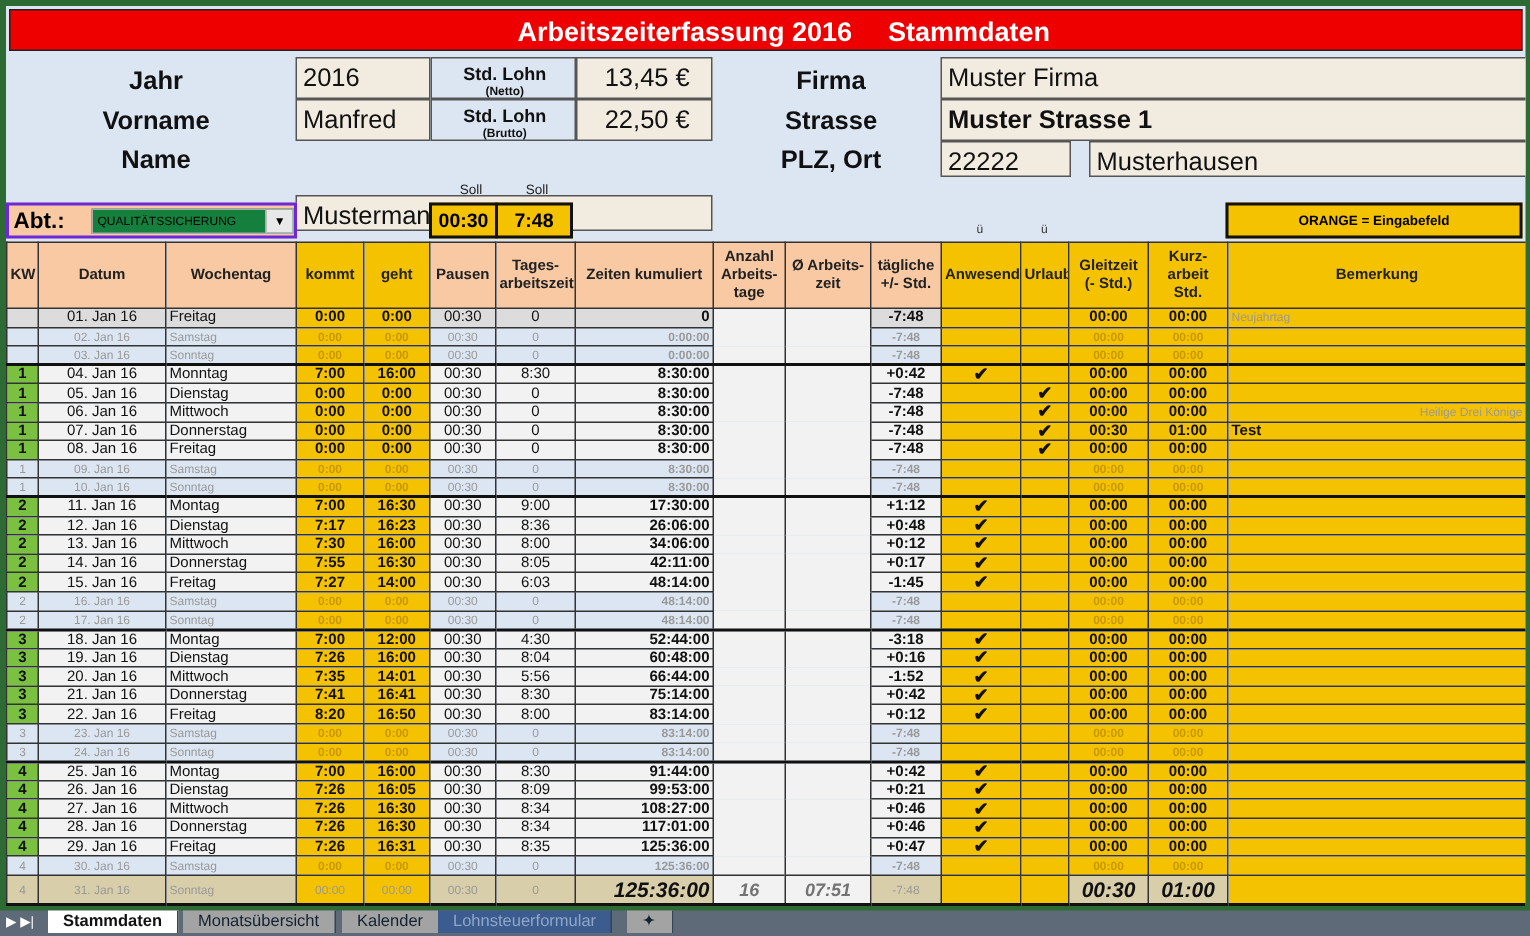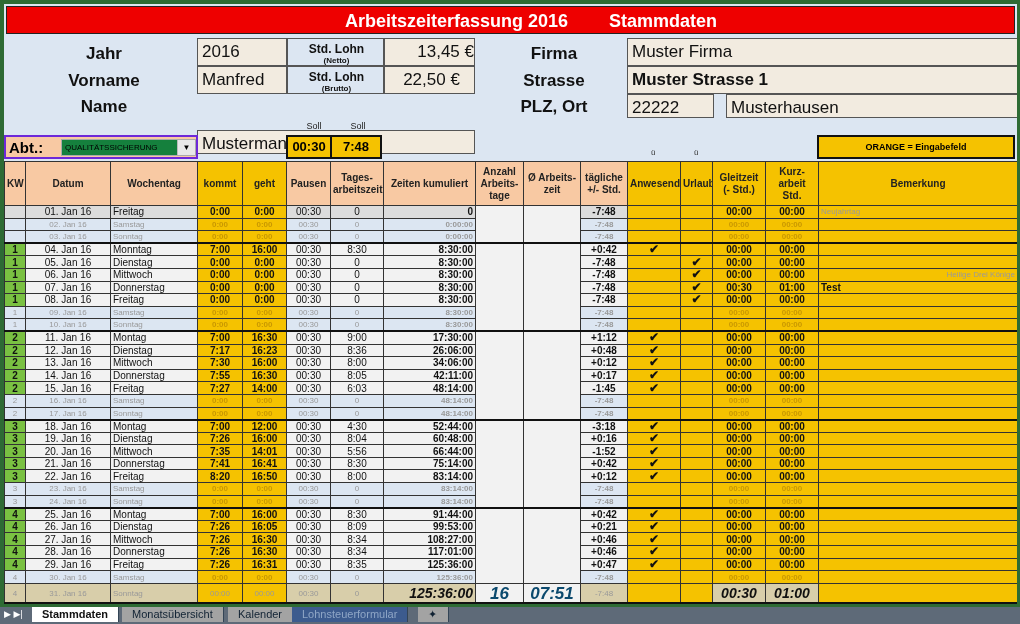--- a/index.html
+++ b/index.html
@@ -1,19 +1,19 @@
 <!DOCTYPE html>
 <html><head>
 <meta charset="utf-8">
 <style>
   html,body{margin:0;padding:0;}
   body{width:1020px;height:624px;overflow:hidden;background:#2e6b34;font-family:"Liberation Sans",sans-serif;position:relative;}
   .sheet{position:absolute;left:4px;top:4px;width:1013px;height:600px;background:#dce6f2;overflow:hidden;}
   .title{position:absolute;left:2px;top:2px;width:1009px;height:28px;background:#ee0000;border:1px solid #222;color:#fff;font-weight:bold;font-size:18px;text-align:center;line-height:28px;box-sizing:border-box;}
-  .title span{display:inline-block;margin-left:41px;}
+  .title span{display:inline-block;margin-left:24px;}
   .lbl{position:absolute;font-weight:bold;font-size:17px;color:#111;text-align:center;}
   .fld{position:absolute;background:#f2ebe0;border:1px solid #555;box-sizing:border-box;font-size:17px;color:#111;padding-left:4px;line-height:25px;}
   .lohn{position:absolute;text-align:center;font-weight:bold;font-size:12px;color:#111;line-height:12px;}
   .lohn small{display:block;font-size:8px;}
   .soll{position:absolute;font-size:9px;color:#222;text-align:center;}
   .sollbox{position:absolute;background:#f5c200;border:2px solid #111;box-sizing:border-box;font-weight:bold;font-size:13px;text-align:center;line-height:19px;}
   .abt{position:absolute;left:0;top:131px;width:194px;height:24px;border:2px solid #6d28d9;box-sizing:border-box;background:#f8c9a3;}
   .abt .al{position:absolute;left:3px;top:2px;font-weight:bold;font-size:15px;}
   .abt .sel{position:absolute;left:55px;top:2px;width:135px;height:17px;background:#15803d;border:1px solid #aaa;box-sizing:border-box;font-size:8px;line-height:15px;padding-left:3px;}
   .abt .dd{position:absolute;right:0;top:0;width:17px;height:15px;background:#e8e8e8;border-left:1px solid #bbb;font-size:8px;text-align:center;line-height:15px;}
@@ -33,21 +33,21 @@
   tr.dim td{color:#999;font-size:8px;background:#dce6f2;}
   tr.dim td.y{background:#f5c200;color:#c99800;}
   tr.dim td.kw{background:#dce6f2;color:#999;font-weight:normal;}
   tr.dim td.blank{background:#f2f2f2;}
   tr.hol td{background:#dcdcdc;}
   tr.hol td.y{background:#f5c200;}
   tr.hol td.blank{background:#f2f2f2;}
   tr.sum td{background:#d8ceaa;}
   tr.sum td.y{background:#f5c200;}
   tr.sum td.big{font-size:14px;font-weight:bold;font-style:italic;color:#111;}
-  tr.sum td.bigw{background:#f2f2f2;font-size:17px;font-weight:bold;font-style:italic;color:#0c4a6e;}
+  tr.sum td.bigw{background:#f2f2f2;font-size:12px;font-weight:bold;font-style:italic;color:#737373;}
   tr.wk td{border-top:2px solid #111;}
   .chk{font-size:12px;font-weight:bold;}
   .tabs{position:absolute;left:0;top:607px;width:1020px;height:17px;background:#5e6a78;}
   .tabs .nav{position:absolute;left:4px;top:2px;font-size:9px;color:#fff;}
   .tab{position:absolute;top:0;height:15px;font-size:11px;line-height:15px;padding:0 10px;background:#a3a3a3;color:#123;border-right:1px solid #345;}
   .tab.active{background:#fff;font-weight:bold;color:#111;}
   .tab.disabled{color:#8fa6c6;background:#3c5b8e;}
 </style>
 </head>
 <body>
@@ -62,21 +62,21 @@
   <div class="lbl" style="left:50px;top:93px;width:100px;">Name</div>
 
   <div class="fld" style="left:193px;top:34px;width:90px;height:28px;">2016</div>
   <div class="fld" style="left:193px;top:62px;width:90px;height:28px;">Manfred</div>
   <div class="fld" style="left:193px;top:90px;width:278px;height:24px;margin-top:36px;">Mustermann</div>
 
   <div class="fld" style="left:283px;top:34px;width:97px;height:28px;background:#dce6f2;"></div>
   <div class="fld" style="left:283px;top:62px;width:97px;height:28px;background:#dce6f2;"></div>
   <div class="lohn" style="left:285px;top:39px;width:95px;"><span>Std. Lohn</span><small>(Netto)</small></div>
   <div class="lohn" style="left:285px;top:67px;width:95px;"><span>Std. Lohn</span><small>(Brutto)</small></div>
-  <div class="fld" style="left:380px;top:34px;width:91px;height:28px;text-align:right;">13,45 €</div>
+  <div class="fld" style="left:380px;top:34px;width:91px;height:28px;text-align:center;">13,45 €</div>
   <div class="fld" style="left:380px;top:62px;width:91px;height:28px;text-align:center;">22,50 €</div>
 
   <div class="lbl" style="left:500px;top:40px;width:100px;">Firma</div>
   <div class="lbl" style="left:500px;top:67px;width:100px;">Strasse</div>
   <div class="lbl" style="left:500px;top:93px;width:100px;">PLZ, Ort</div>
   <div class="fld" style="left:623px;top:34px;width:392px;height:28px;">Muster Firma</div>
   <div class="fld" style="left:623px;top:62px;width:392px;height:28px;font-weight:bold;">Muster Strasse 1</div>
   <div class="fld" style="left:623px;top:90px;width:87px;height:24px;">22222</div>
   <div class="fld" style="left:710px;top:90px;width:305px;height:24px;margin-left:12px;">Musterhausen</div>
 

